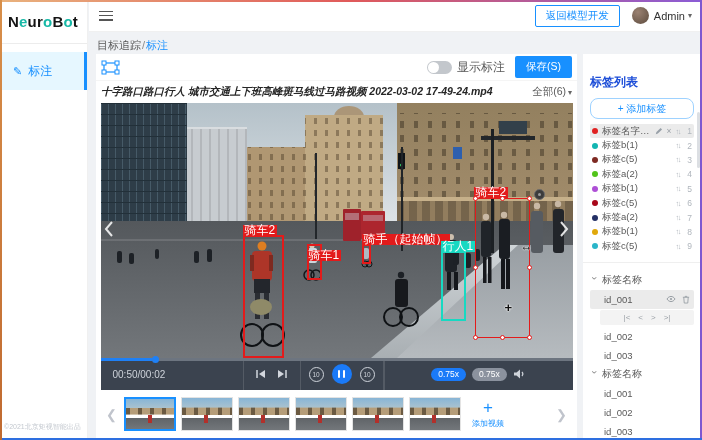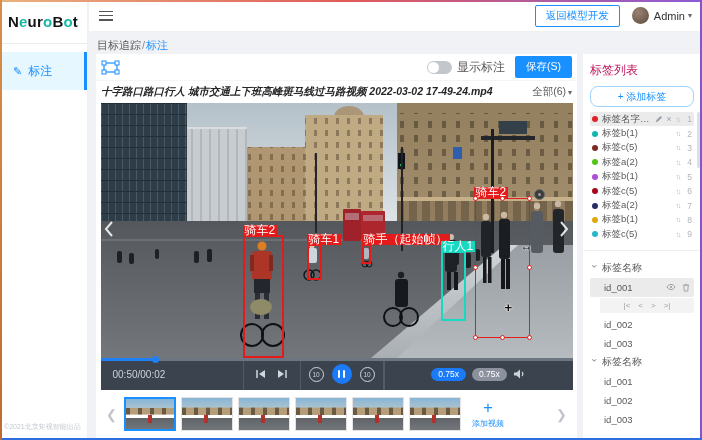--- a/index.html
+++ b/index.html
@@ -95,21 +95,21 @@
      background-size:100% 30%,100% 32%,100% 38%;
      background-position:0 0,0 30%,0 100%;background-repeat:no-repeat;position:relative;}
   .thumb::after{content:"";position:absolute;left:45%;top:52%;width:4px;height:8px;background:#b3302b;}
   .thumb.sel{border:2px solid #1890ff;}
   .addtile{width:44px;height:40px;flex:none;display:flex;flex-direction:column;align-items:center;justify-content:center;color:#1890ff;}
   .addtile .plus{font-size:17px;line-height:16px;}
   .addtile .lbl{font-size:8px;margin-top:2px;}
 
   
   .rpanel{position:absolute;left:583px;top:54px;width:118px;height:384px;background:#fff;padding:6px 7px;z-index:3;font-size:10px;}
-  .rp-title{font-size:12px;font-weight:normal;color:#be185d;margin:2px 0 7px;}
+  .rp-title{font-size:12px;font-weight:bold;color:#1d4ed8;margin:14px 0 7px;}
   .addtag{width:100%;height:21px;border:1px solid #9ed2ff;color:#1890ff;background:#fff;border-radius:8px;font-size:10px;margin-bottom:5px;}
   .tagrow{height:14.4px;display:flex;align-items:center;gap:4px;padding:0 2px;color:#595959;}
   .tagrow.sel{background:#ebebeb;border-radius:2px;}
   .dot{width:6px;height:6px;border-radius:50%;flex:none;}
   .tname{flex:1;white-space:nowrap;overflow:hidden;text-overflow:ellipsis;font-size:9.5px;}
   .ticon{color:#9aa0a6;font-size:8.5px;display:flex;align-items:center;}
   .sort{letter-spacing:-1.5px;font-size:7.5px;color:#b0b6bd;}
   .ord{font-size:8.5px;color:#b0b6bd;width:8px;text-align:right;}
   .tagscroll{position:absolute;right:1px;top:58px;width:3px;height:56px;border-radius:2px;background:#dcdfe3;}
   .rdivider{height:1px;background:#efefef;margin:8px -7px 8px;}
@@ -314,21 +314,21 @@
         <rect x="430" y="108" width="12" height="42" rx="3" fill="#565b61"></rect>
         <circle cx="457" cy="101" r="3.2" fill="#c7b7a4"></circle>
         <rect x="452" y="106" width="11" height="44" rx="3" fill="#22252a"></rect>
       </g>
     </svg>
 
     <div class="abox" style="left: 142px; top: 132px; width: 41px; height: 123px; border-color: rgb(227, 27, 27);">
       <span class="albl" style="background: rgb(227, 27, 27);">骑车2</span>
     </div>
     <div class="abox" style="left: 206px; top: 141px; width: 15px; height: 36px; border-color: rgb(227, 27, 27);">
-      <span class="albl" style="background: rgb(227, 27, 27);">骑车1</span>
+      <span class="albl" style="background: rgb(227, 27, 27); margin-top: 16px;">骑车1</span>
     </div>
     <div class="abox" style="left: 261px; top: 141px; width: 9px; height: 20px; border-color: rgb(227, 27, 27);">
       <span class="albl" style="background: rgb(227, 27, 27);">骑手（起始帧）</span>
     </div>
     <div class="abox" style="left: 340px; top: 148px; width: 25px; height: 70px; border-color: rgb(23, 217, 194);">
       <span class="albl" style="background: rgb(23, 217, 194);">行人1</span>
     </div>
     <div class="abox sel" style="left: 374px; top: 95px; width: 55px; height: 140px; border-color: rgb(227, 27, 27);">
       <span class="albl" style="background: rgb(227, 27, 27);">骑车2</span>
       <span class="h" style="left:-3px;top:-3px;"></span>

